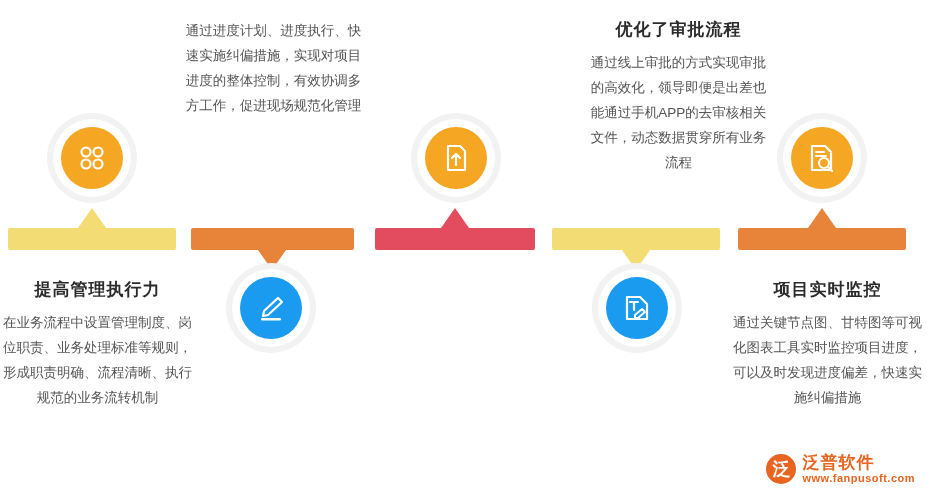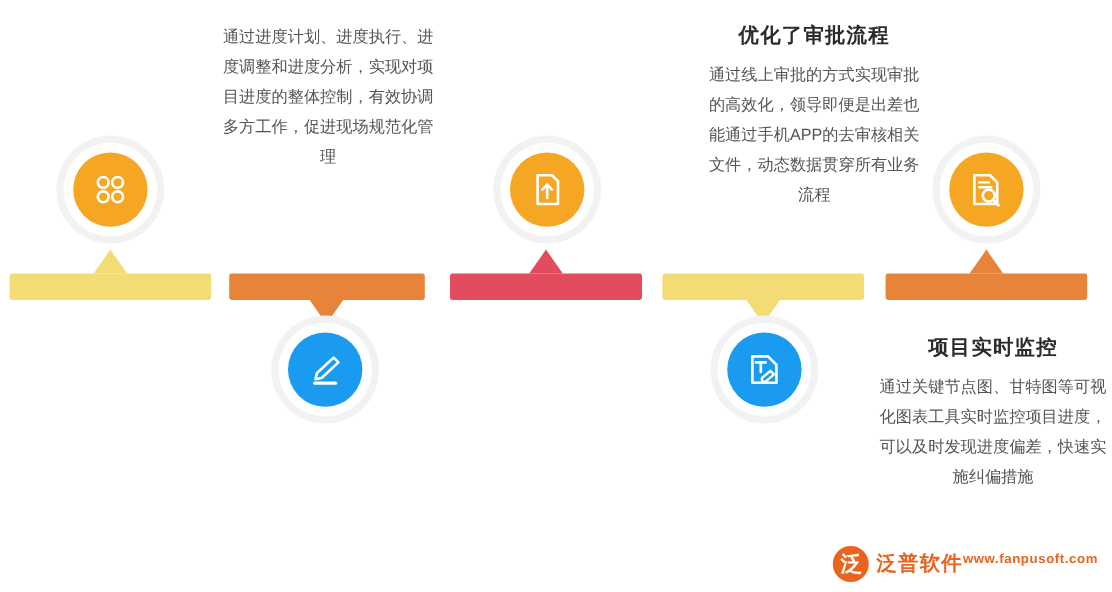--- a/index.html
+++ b/index.html
@@ -132,44 +132,48 @@
     color: #ffffff;
     font-size: 18px;
     font-weight: bold;
     display: flex;
     align-items: center;
     justify-content: center;
     line-height: 1;
   }
   #watermark .wm-texts {
     display: flex;
-    flex-direction: row;
+    flex-direction: column;
     line-height: 1.15;
   }
   #watermark .wm-name {
     font-size: 17px;
     font-weight: bold;
     color: #e8641f;
     letter-spacing: 1px;
   }
   #watermark .wm-url {
     font-size: 11px;
     color: #e8641f;
     letter-spacing: 0.5px;
     font-weight: bold;
   }
 </style>
 </head>
 <body>
 
 <div id="stage">
 
+  <div class="col bottom c1">
+    <div class="title">提高管理执行力</div>
+    <div class="body">在业务流程中设置管理制度、岗位职责、业务处理标准等规则，形成职责明确、流程清晰、执行规范的业务流转机制</div>
+  </div>
 
   <div class="col top c2">
-    <div class="body">通过进度计划、进度执行、进度调整和进度分析，实现对项目进度的整体控制，有效协调多方工作，促进现场规范化管理</div>
+    <div class="body">通过进度计划、进度执行、快速实施纠偏措施，实现对项目进度的整体控制，有效协调多方工作，促进现场规范化管理</div>
   </div>
 
 
   <div class="col top c4">
     <div class="title">优化了审批流程</div>
     <div class="body">通过线上审批的方式实现审批的高效化，领导即便是出差也能通过手机APP的去审核相关文件，动态数据贯穿所有业务流程</div>
   </div>
 
   <div class="col bottom c5">
     <div class="title">项目实时监控</div>

